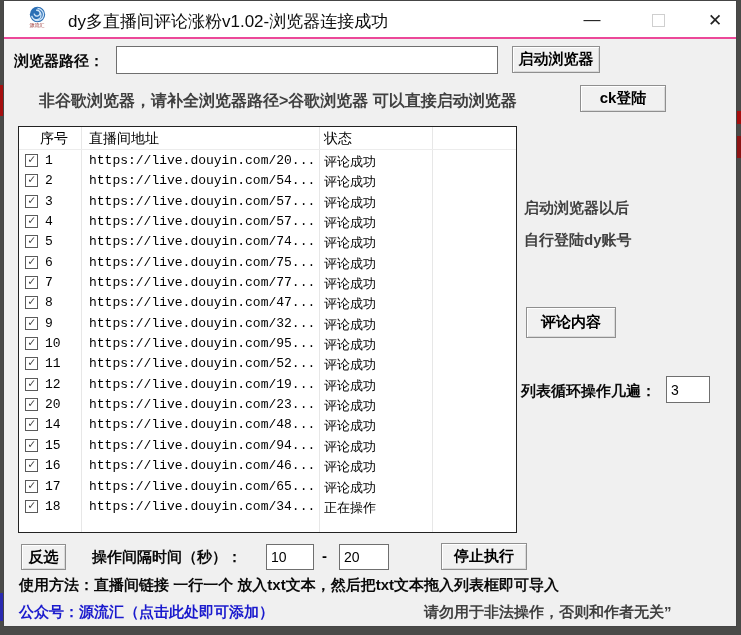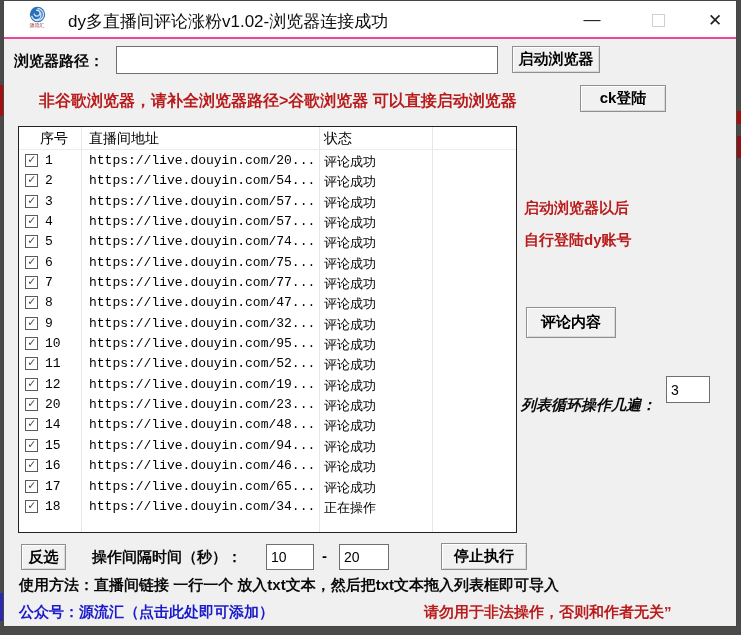--- a/index.html
+++ b/index.html
@@ -37,21 +37,21 @@
          box-shadow:inset 1px 1px 0 #ffffff, inset -1px -1px 0 #d9d9d9;
          font-size:15px; font-weight:600; color:#000; display:flex; align-items:center;
          justify-content:center; white-space:nowrap; cursor:default;
          font-family:"Liberation Sans","DejaVu Sans",sans-serif; }
   .launch-btn { left:508px; top:45px; width:88px; height:27px; }
   .ck-btn     { left:576px; top:84px; width:86px; height:27px; }
   .comment-btn{ left:522px; top:306px; width:90px; height:31px; }
   .invert-btn { left:17px;  top:543px; width:45px; height:26px; }
   .stop-btn   { left:437px; top:542px; width:86px; height:27px; }
 
-  .red  { color:#b91c1c; }
+  .red  { color:#404040; }
   .blue { color:#1a1acd; }
   .notice-text { position:absolute; left:35px; top:90px; font-size:16px; font-weight:700; white-space:nowrap; }
 
   
   .table { position:absolute; left:14px; top:125px; width:499px; height:407px;
            background:#ffffff; border:1px solid #222; overflow:hidden; }
   .v-sep { position:absolute; top:0; bottom:0; width:1px; background:#e7e7e7; }
   .v1 { left:62px; } .v2 { left:300px; } .v3 { left:413px; }
   .thead { position:absolute; left:0; top:0; right:0; height:23px; border-bottom:1px solid #ececec;
            font-size:14px; color:#000; }
@@ -63,21 +63,21 @@
   .checkbox { position:absolute; left:6px; top:3px; width:13px; height:13px; background:#fff;
               border:1px solid #5a5a5a; display:flex; align-items:center; justify-content:center; }
   .check { font-size:12px; line-height:11px; color:#3c3c3c; }
   .c-idx    { position:absolute; left:26px; top:2px; }
   .c-url    { position:absolute; left:70px; top:2px; white-space:nowrap; }
   .c-status { position:absolute; left:305px; top:2px; white-space:nowrap; }
 
   
   .tip1 { left:520px; top:198px; font-size:15px; font-weight:700; }
   .tip2 { left:520px; top:230px; font-size:15px; font-weight:700; }
-  .loop-label { left:517px; top:395px;font-style:italic; }
+  .loop-label { left:517px; top:381px; }
   .loop-input { left:662px; top:375px; width:44px; height:27px; }
 
   
   .interval-label { left:88px; top:547px; }
   .min-input { left:262px; top:543px; width:48px; height:26px; }
   .max-input { left:335px; top:543px; width:50px; height:26px; }
   .dash { position:absolute; left:318px; top:546px; font-size:15px; font-weight:700; color:#000; }
   .usage-text { position:absolute; left:15px; top:575px; font-size:15px; font-weight:600; color:#0a0a0a; white-space:nowrap; }
   .pub-text { position:absolute; left:15px; top:602px; font-size:15px; font-weight:600; white-space:nowrap; cursor:pointer; }
   .disclaimer-text { position:absolute; left:420px; top:602px; font-size:15px; font-weight:600; white-space:nowrap; }

